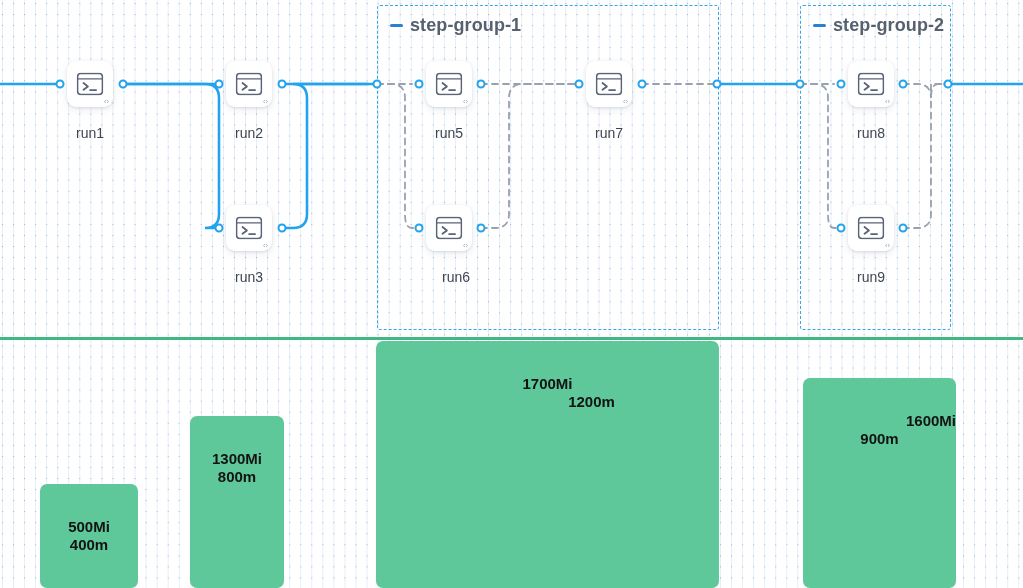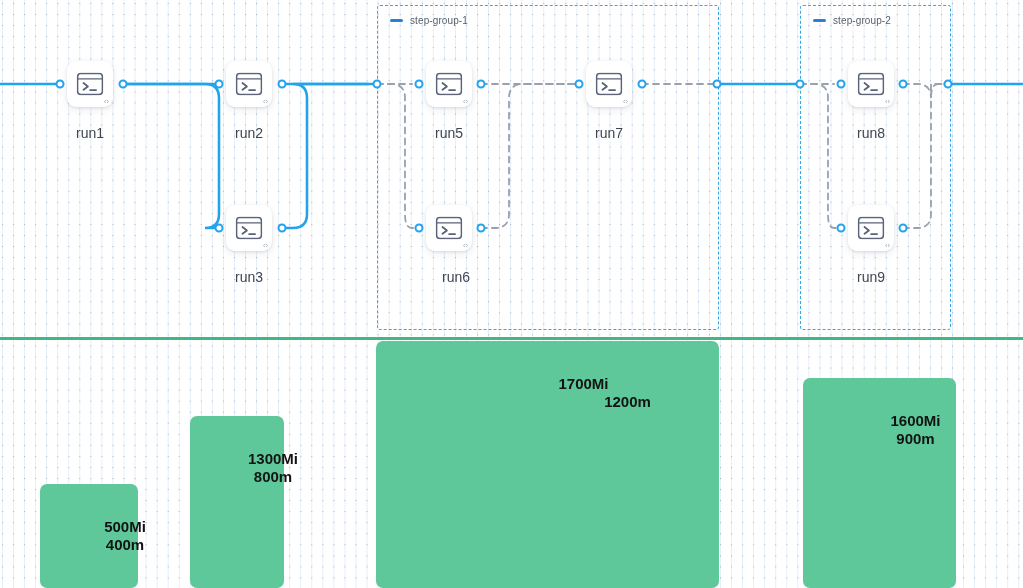--- a/index.html
+++ b/index.html
@@ -48,24 +48,25 @@
     white-space: nowrap;
   }
   .group-collapse {
     display: inline-block;
     width: 13px;
     height: 2.4px;
     background: #2b7fd4;
     border-radius: 2px;
   }
   .group-title {
-    font-size: 10px;
+    font-size: 18px;
     color: #56606e;
     font-family: "Liberation Sans", sans-serif;
     letter-spacing: 0.1px;
+    font-weight: bold;
   }
 
   
   .node {
     position: absolute;
     width: 46px;
     height: 46px;
     background: #ffffff;
     border-radius: 9px;
     box-shadow: 0 1px 3px rgba(30,45,70,0.13), 0 3px 10px rgba(30,45,70,0.07);
@@ -120,21 +121,20 @@
     position: absolute;
     left: 0;
     width: 100%;
     text-align: center;
     font-size: 15px;
     font-weight: bold;
     color: #131313;
     line-height: 18px;
     font-family: "Liberation Sans", sans-serif;
     white-space: pre;
-    padding-left: 36px;
   }
   .divider {
     position: absolute;
     left: 0;
     width: 1023px;
     height: 3px;
     background: #41b883;
   }
 </style>
 </head>
@@ -286,18 +286,18 @@
       </div>
       <div class="bar" style="left: 190px; top: 416px; width: 94px; height: 172px; background: rgb(94, 200, 154);">
         <div class="bar-text" style="top: 34px;">1300Mi</div>
         <div class="bar-text" style="top: 52px;">800m</div>
       </div>
       <div class="bar" style="left: 376px; top: 341px; width: 343px; height: 247px; background: rgb(94, 200, 154);">
         <div class="bar-text" style="top: 34px;">1700Mi</div>
         <div class="bar-text" style="top: 52px; margin-left: 44px;">1200m</div>
       </div>
       <div class="bar" style="left: 803px; top: 378px; width: 153px; height: 210px; background: rgb(94, 200, 154);">
-        <div class="bar-text" style="top: 34px;">1600Mi</div>
+        <div class="bar-text" style="top: 34px; text-align: right;">1600Mi</div>
         <div class="bar-text" style="top: 52px;">900m</div>
       </div>
     </div>
 
 </div>
 
 </body></html>

